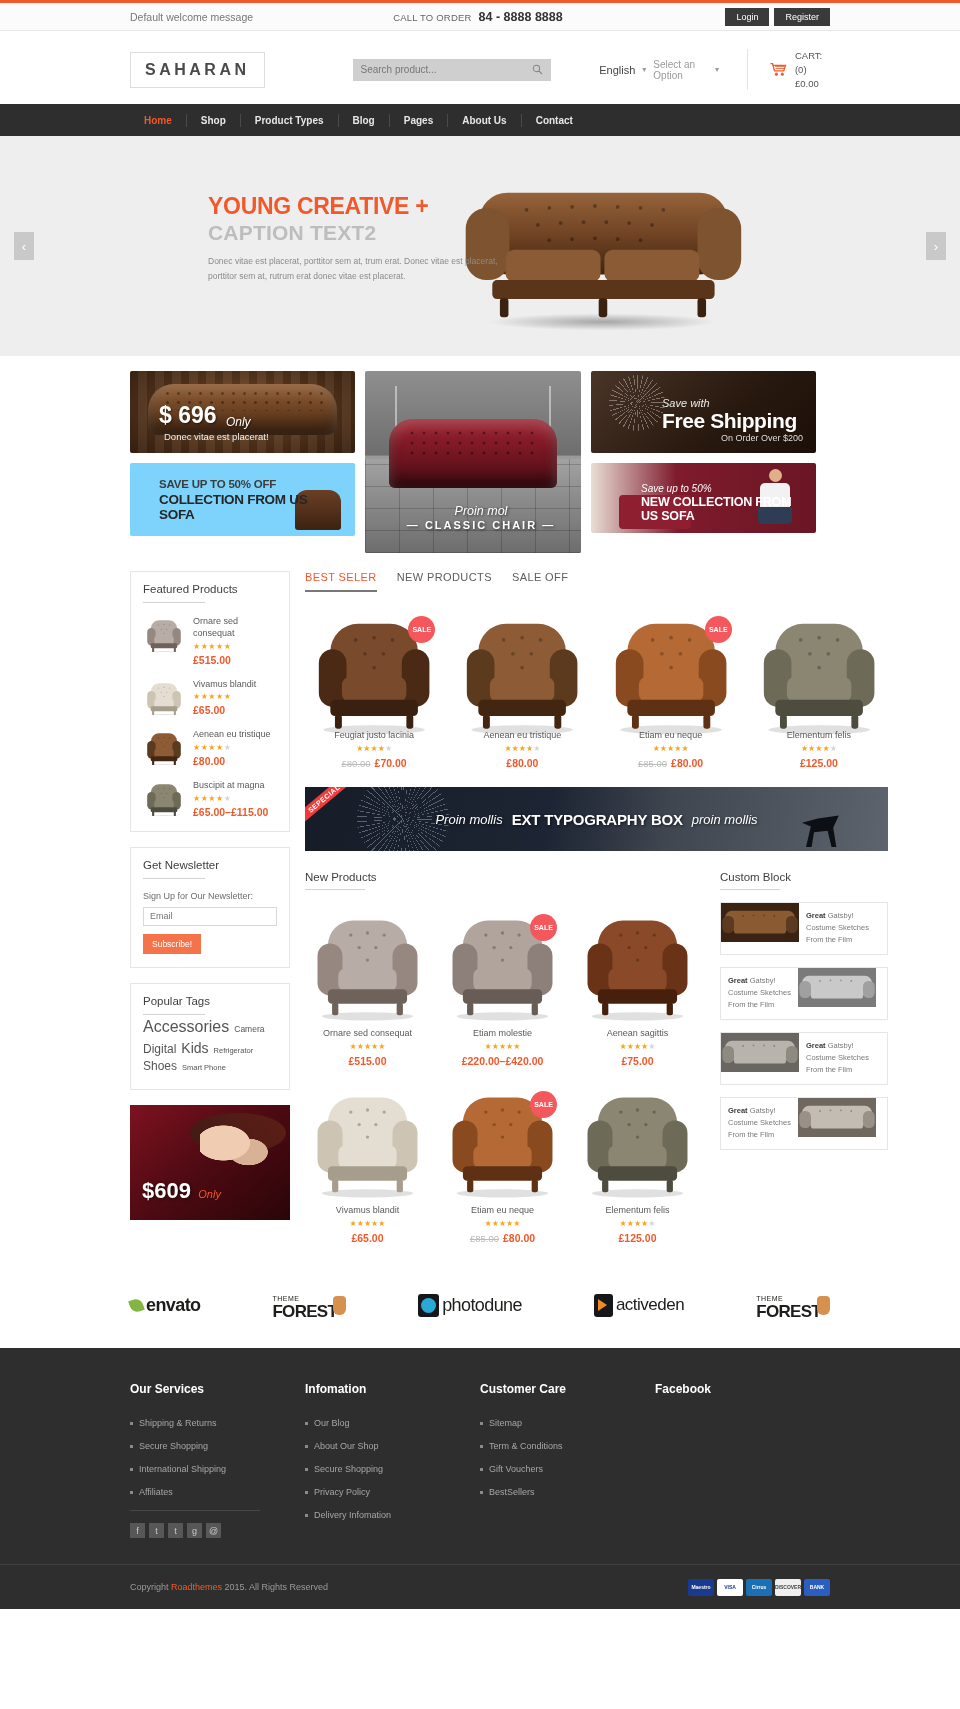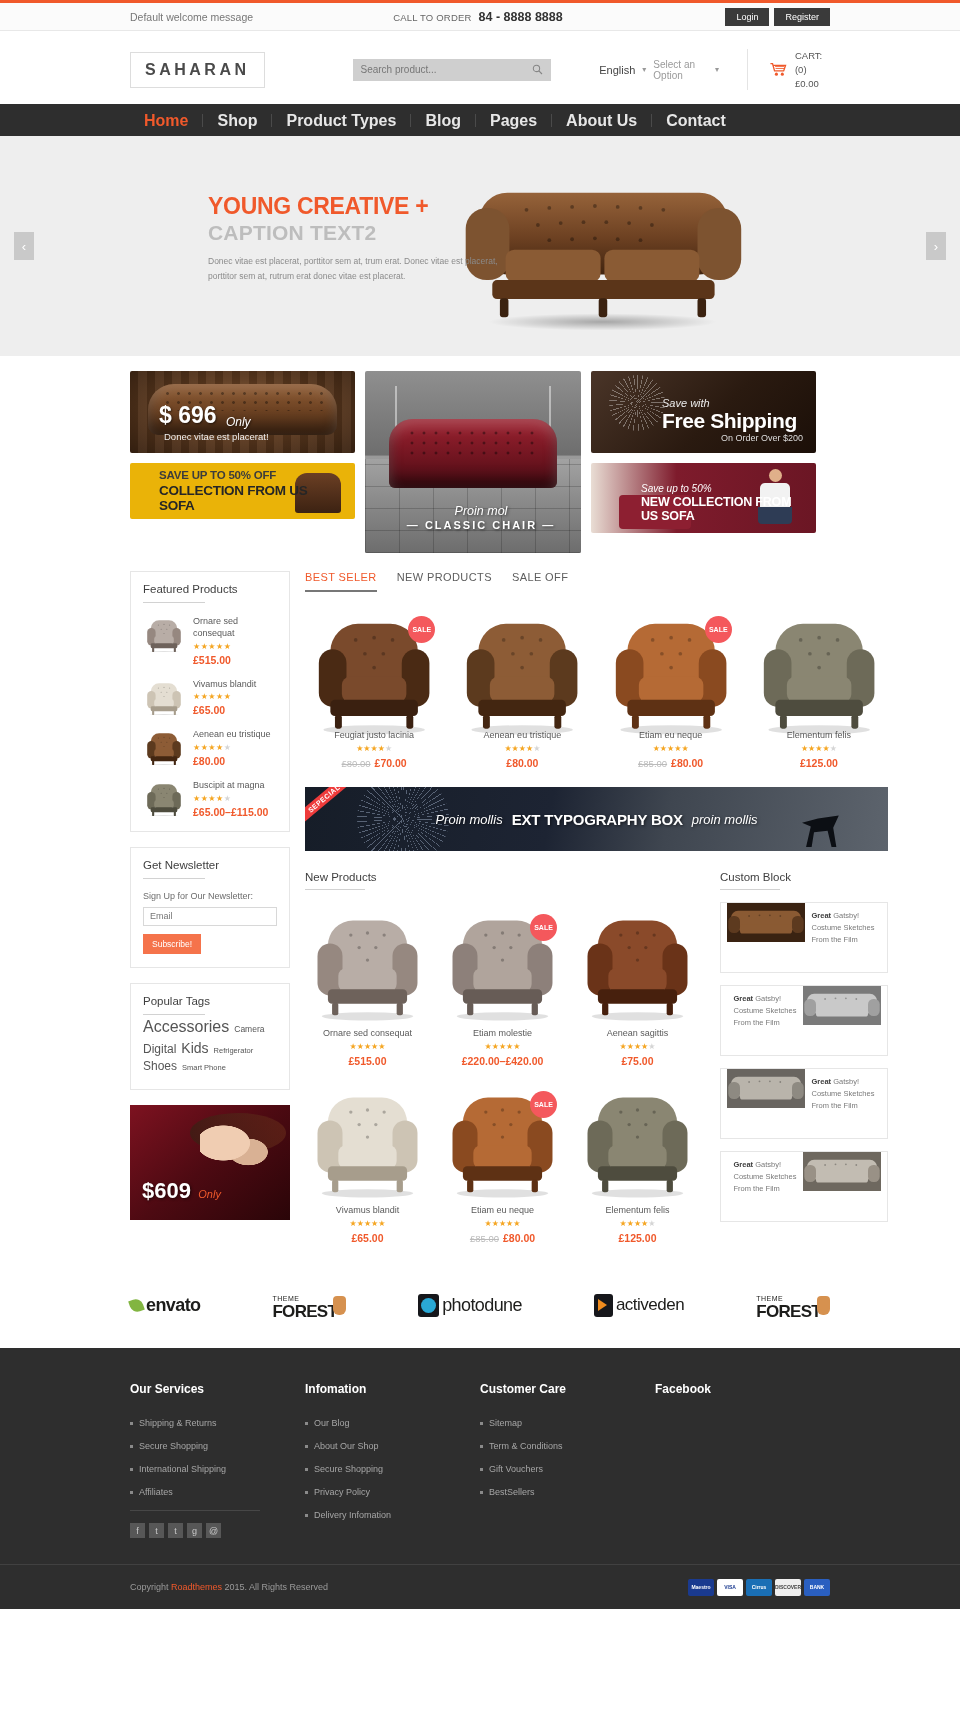--- a/index.html
+++ b/index.html
@@ -54,21 +54,21 @@
     margin-left: 28px; padding-left: 22px; border-left: 1px solid #e4e4e4;
     display: flex; align-items: center; gap: 8px;
   }
   .cart-ic { color: #f0592b; }
   .cart-txt { font-size: 9.5px; color: #555; line-height: 1.45; }
 
   
   nav.main { background: #2e2e2e; height: 32px; }
   nav.main .wrap { display: flex; align-items: center; height: 32px; }
   nav.main a {
-    color: #e7e7e7; text-decoration: none; font-size: 16px; font-weight: 600;
+    color: #e7e7e7; text-decoration: none; font-size: 10px; font-weight: 600;
     padding: 0 14px; line-height: 13px; border-right: 1px solid #4a4a4a;
   }
   nav.main a:last-child { border-right: 0; }
   nav.main a.active { color: #f0592b; }
 
   
   .hero { background: #eeeeee; height: 220px; position: relative; overflow: hidden; }
   .hero-inner { width: 700px; margin: 0 auto; position: relative; height: 100%; }
   .hero-text { position: absolute; left: 78px; top: 58px; width: 330px; z-index: 3; }
   .hero-h1 {
@@ -124,21 +124,21 @@
   .price-big {
     font-size: 23px; font-weight: bold; color: #fff; display: inline-block;
     text-shadow: 1px 1px 2px rgba(0,0,0,.5); vertical-align: bottom;
   }
   .only {
     font-style: italic; font-size: 12px; color: #fff; margin-left: 6px;
     text-shadow: 1px 1px 2px rgba(0,0,0,.5);
   }
   .promo-sub { font-size: 9.5px; color: #efefef; margin-top: -2px; display: inline-block; margin-left: 5px; }
 
-  .p-cream { height: 56px; background: #eab308; align-items: center; }
+  .p-cream { height: 73px; background: #7dd3fc; align-items: center; }
   .p-cream .chair-mini {
     position: absolute; right: 14px; bottom: 6px; width: 46px; height: 40px;
     background: linear-gradient(180deg,#6b3f24,#3c2212); border-radius: 12px 12px 3px 3px;
   }
   .cream-t1 { font-size: 11.5px; font-weight: bold; color: #3c3c3c; letter-spacing: -.2px; }
   .cream-t2 { font-size: 13.5px; font-weight: bold; color: #262626; letter-spacing: -.3px; margin-top: 2px; }
 
   .p-classic {
     height: 182px;
     background: linear-gradient(180deg,#8f8f8f 0%,#6e6e6e 46%,#9a9a9a 47%,#787878 100%);
@@ -281,21 +281,21 @@
   }
   .typo-script { font-style: italic; font-size: 13px; color: #fff; z-index: 3; text-shadow: 1px 1px 3px rgba(0,0,0,.6); }
   .typo-main { font-size: 15px; font-weight: bold; color: #fff; z-index: 3; letter-spacing: -.2px; text-shadow: 1px 1px 3px rgba(0,0,0,.6); }
 
   .lower { display: flex; gap: 20px; margin-top: 20px; }
   .new-prod-col { flex: 1; }
   .cblock-col { width: 168px; flex: none; }
   .sec-title { font-size: 11.5px; color: #3f3f3f; padding-bottom: 7px; position: relative; }
   .sec-title:after { content: ''; position: absolute; left: 0; bottom: 0; width: 60px; height: 1px; background: #d2d2d2; }
 
-  .cb-item { border: 1px solid #e6e6e6; height: 71px; margin-top: 12px; display: flex; overflow: hidden; justify-content: center; }
+  .cb-item { border: 1px solid #e6e6e6; height: 53px; margin-top: 12px; display: flex; overflow: hidden; }
   .cb-img { width: 78px; flex: none; position: relative; overflow: hidden; }
   .cb-txt { padding: 7px 7px; font-size: 7.5px; color: #7a7a7a; line-height: 1.55; }
   .cb-txt b { color: #3d3d3d; }
 
   
   .brands { width: 700px; margin: 26px auto 0; display: flex; justify-content: space-between; align-items: center; height: 70px; }
   .brand { display: flex; align-items: center; gap: 3px; }
   .brand-envato { font-size: 18px; font-weight: bold; color: #1d1d1b; letter-spacing: -.6px; }
   .leaf { width: 13px; height: 13px; background: #82b541; border-radius: 0 60% 0 60%; transform: rotate(-20deg); }
   .tf { line-height: 1; }

